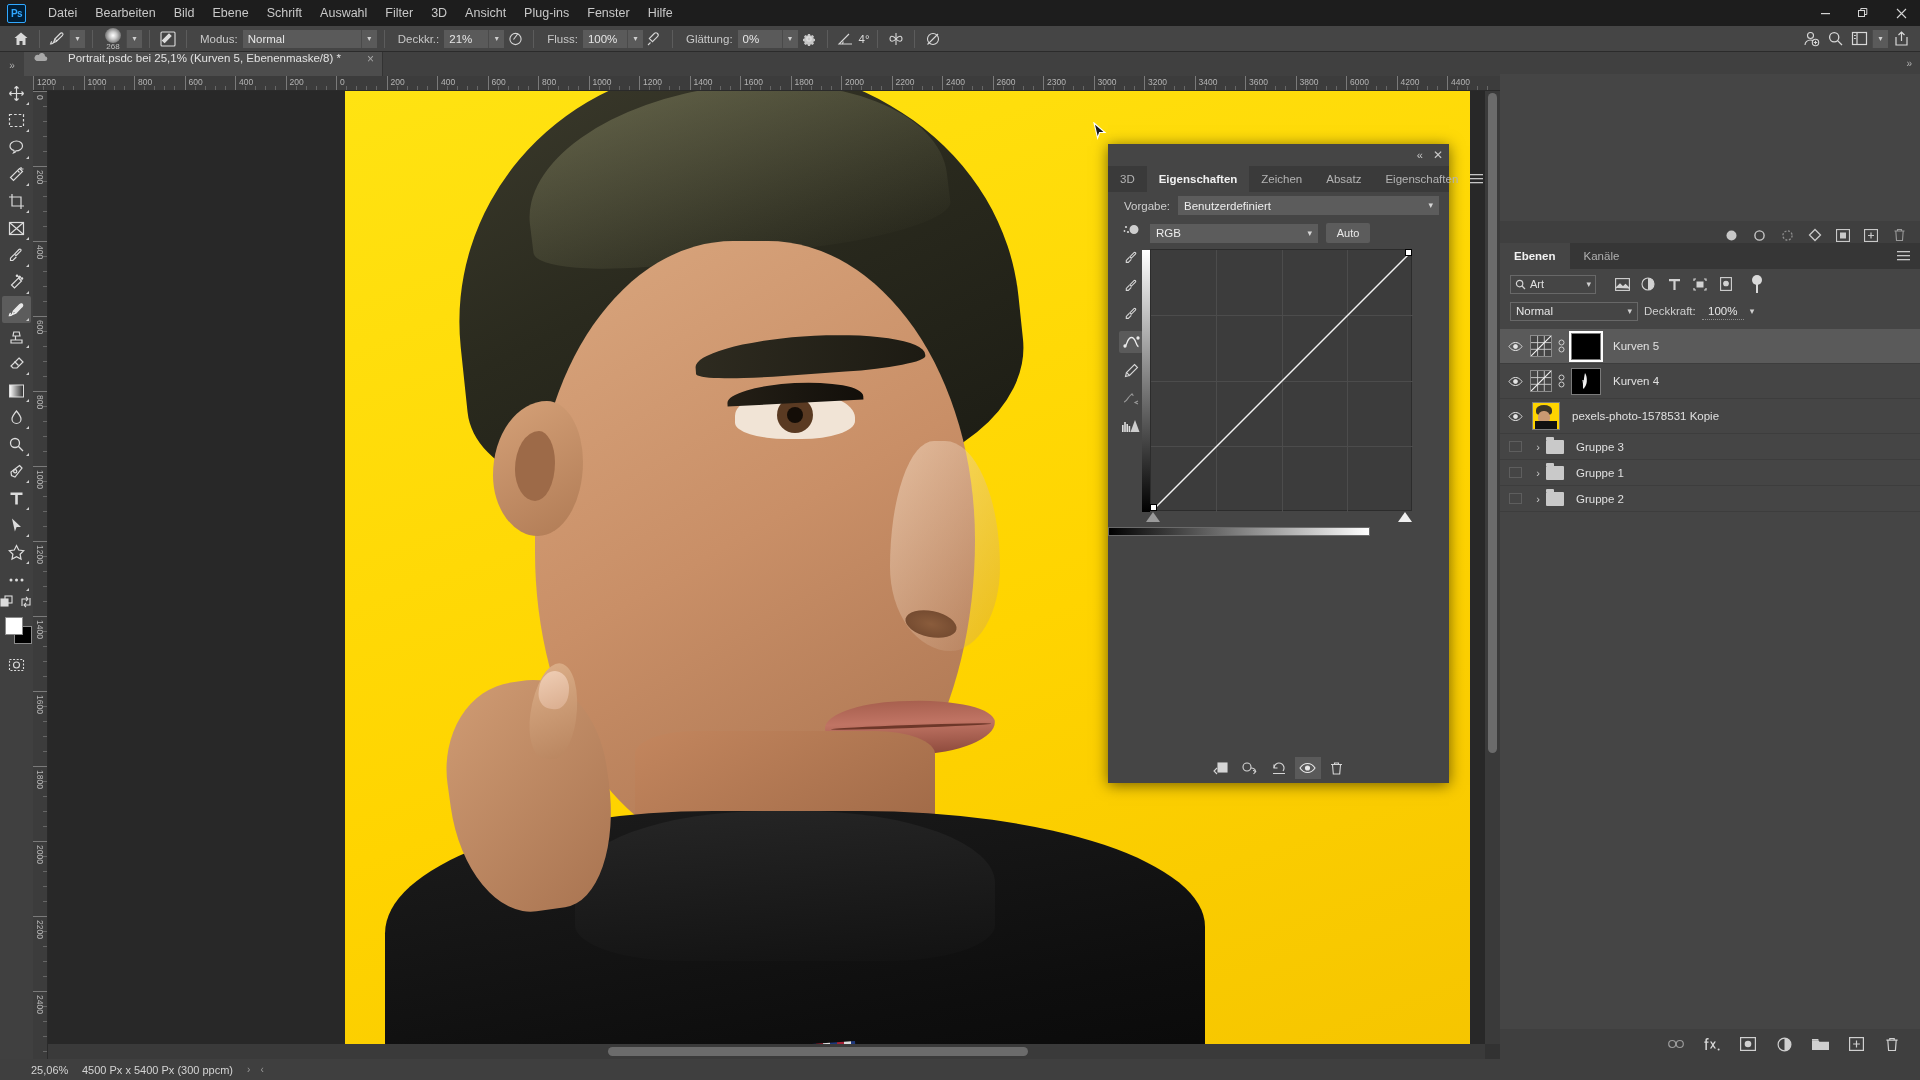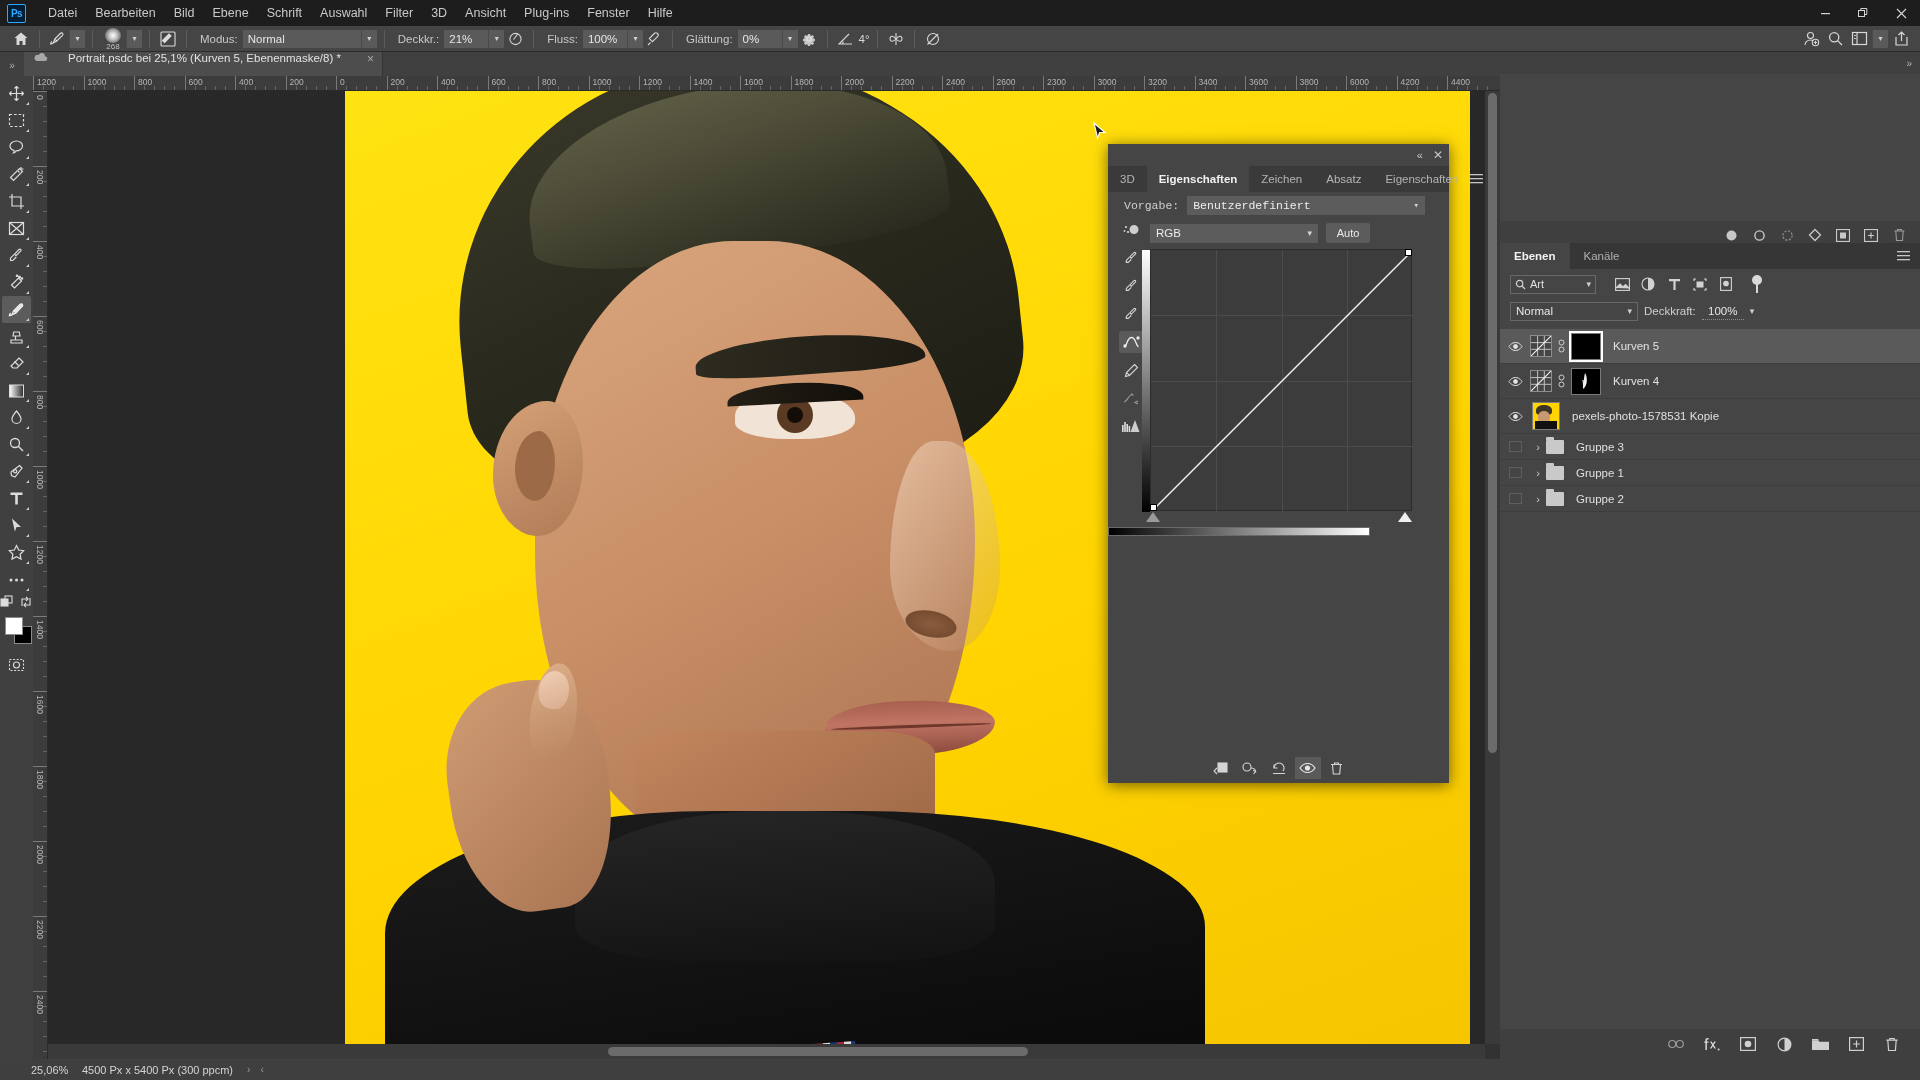--- a/index.html
+++ b/index.html
@@ -255,21 +255,21 @@
     height: 26px; background: #3a3a3a; display: flex; align-items: stretch; position: relative;
   }
   .ptab {
     display: flex; align-items: center; padding: 0 12px; font-size: 11.5px; color: #b4b4b4;
   }
   .ptab.active { background: #454545; color: #f0f0f0; font-weight: bold; }
   .props-menu-btn { margin-left: auto; display:flex; align-items:center; padding-right:8px; }
   .props-body { padding: 0; }
   .adj-header { display: flex; align-items: center; gap: 8px; padding: 10px 12px 6px 16px; }
   .adj-title { color: #e0e0e0; font-size: 11.5px; }
-  .row-preset { display: flex; align-items: center; padding: 4px 24px 8px 16px; gap: 8px; font-family: Liberation Mono, monospace; }
+  .row-preset { display: flex; align-items: center; padding: 4px 10px 8px 16px; gap: 8px; }
   .row-label { color: #cfcfcf; font-size: 11.5px; white-space: nowrap; }
   .panel-select {
     flex: 1; height: 19px; background: #5c5c5c; color: #ededed; font-size: 11.5px;
     display: flex; align-items: center; padding: 0 6px; position: relative;
   }
   .panel-select .pc { position: absolute; right: 6px; top: 4px; font-size: 9px; color: #d5d5d5; }
   .row-channel { display: flex; align-items: center; padding: 0 14px 6px 42px; gap: 8px; }
   .auto-btn {
     width: 44px; height: 20px; background: #5c5c5c; color: #eaeaea; font-size: 11px;
     display: flex; align-items: center; justify-content: center; border-radius: 2px;

